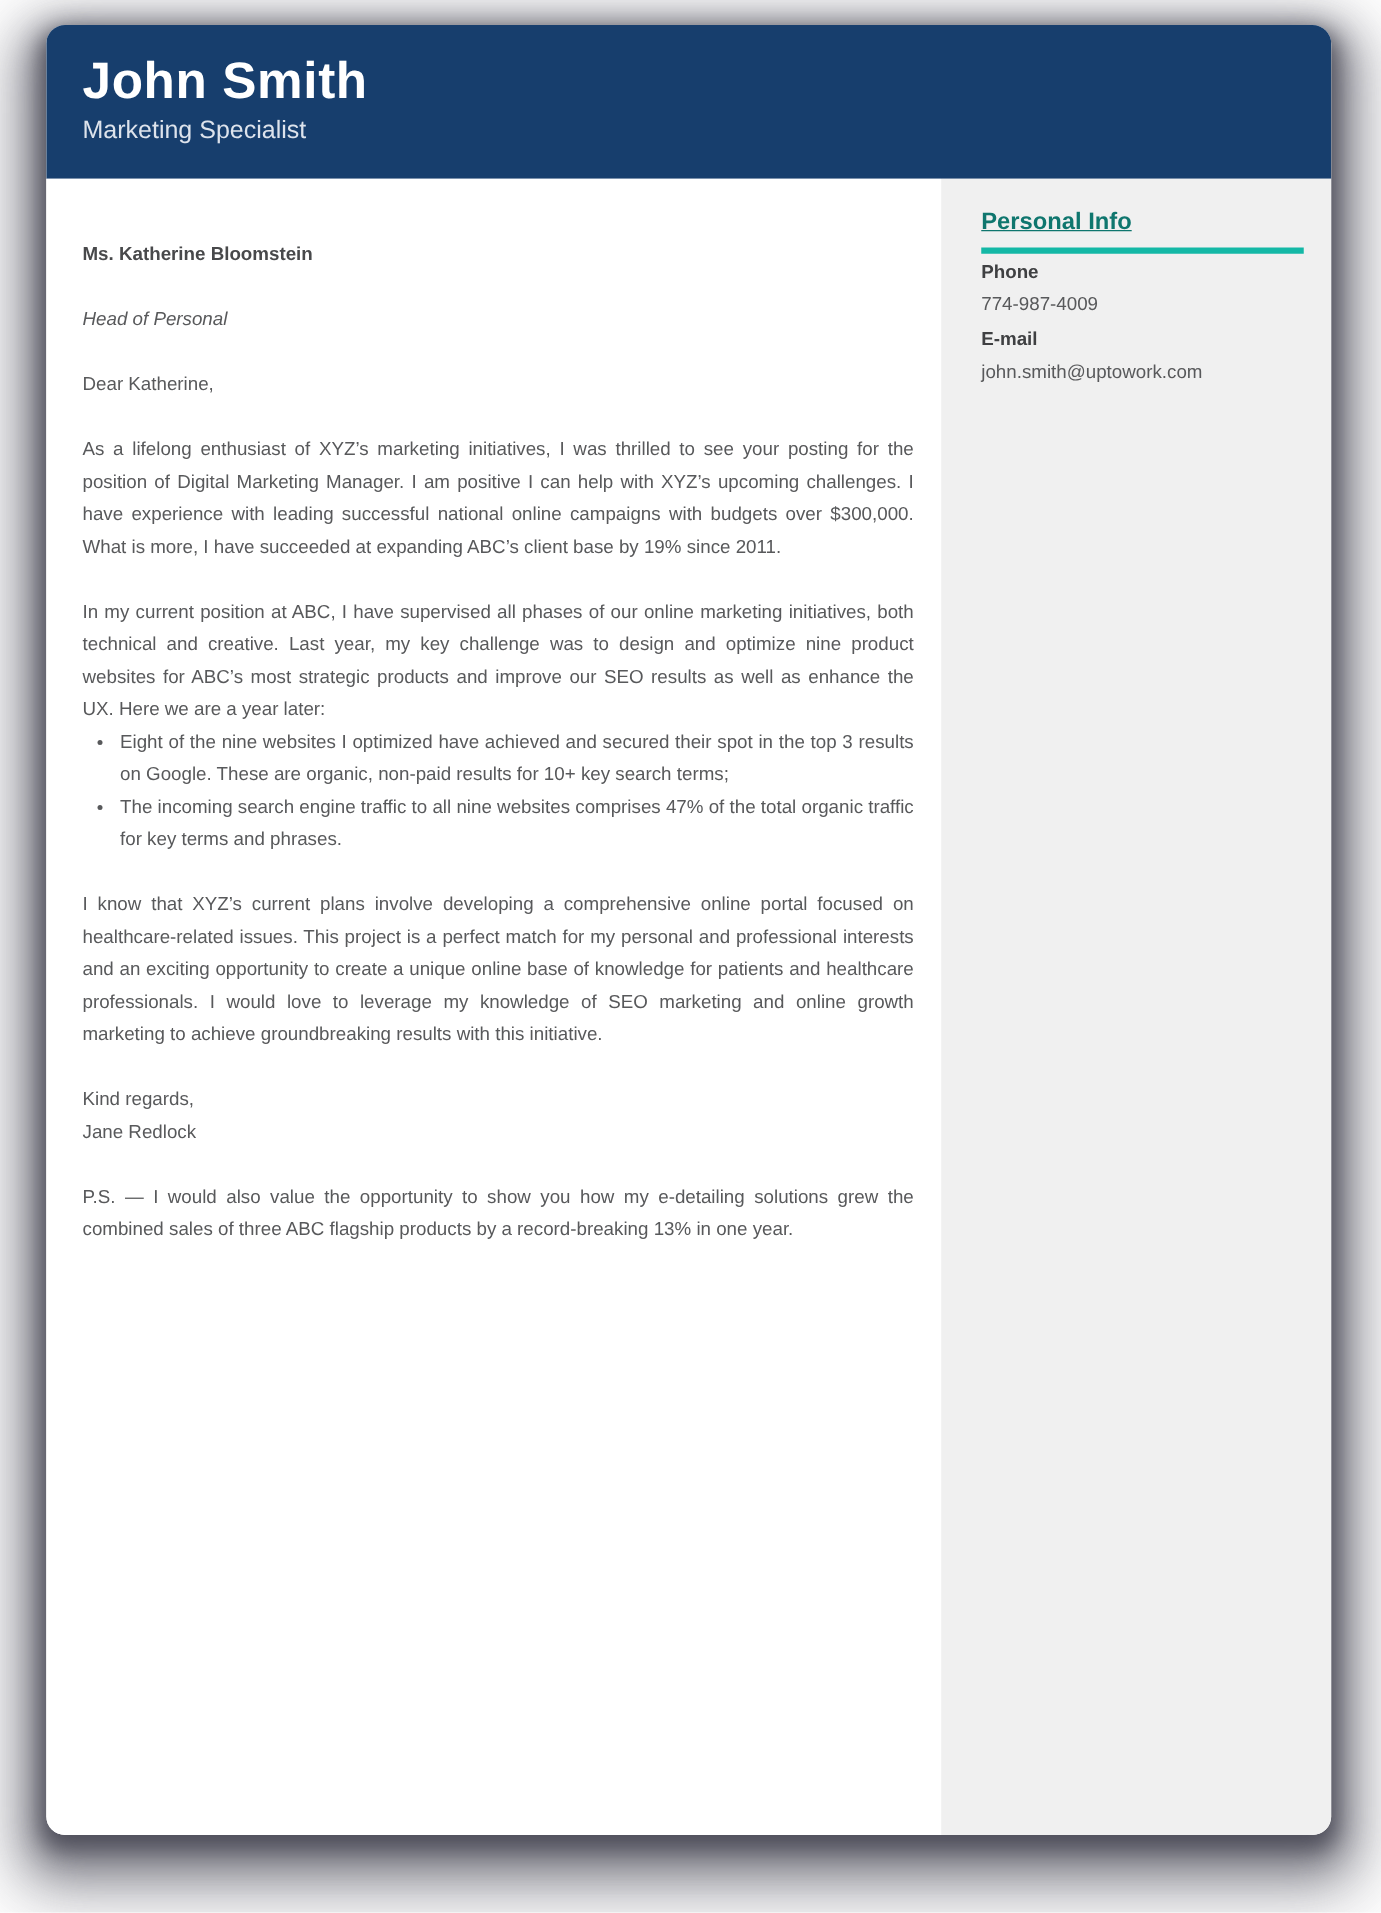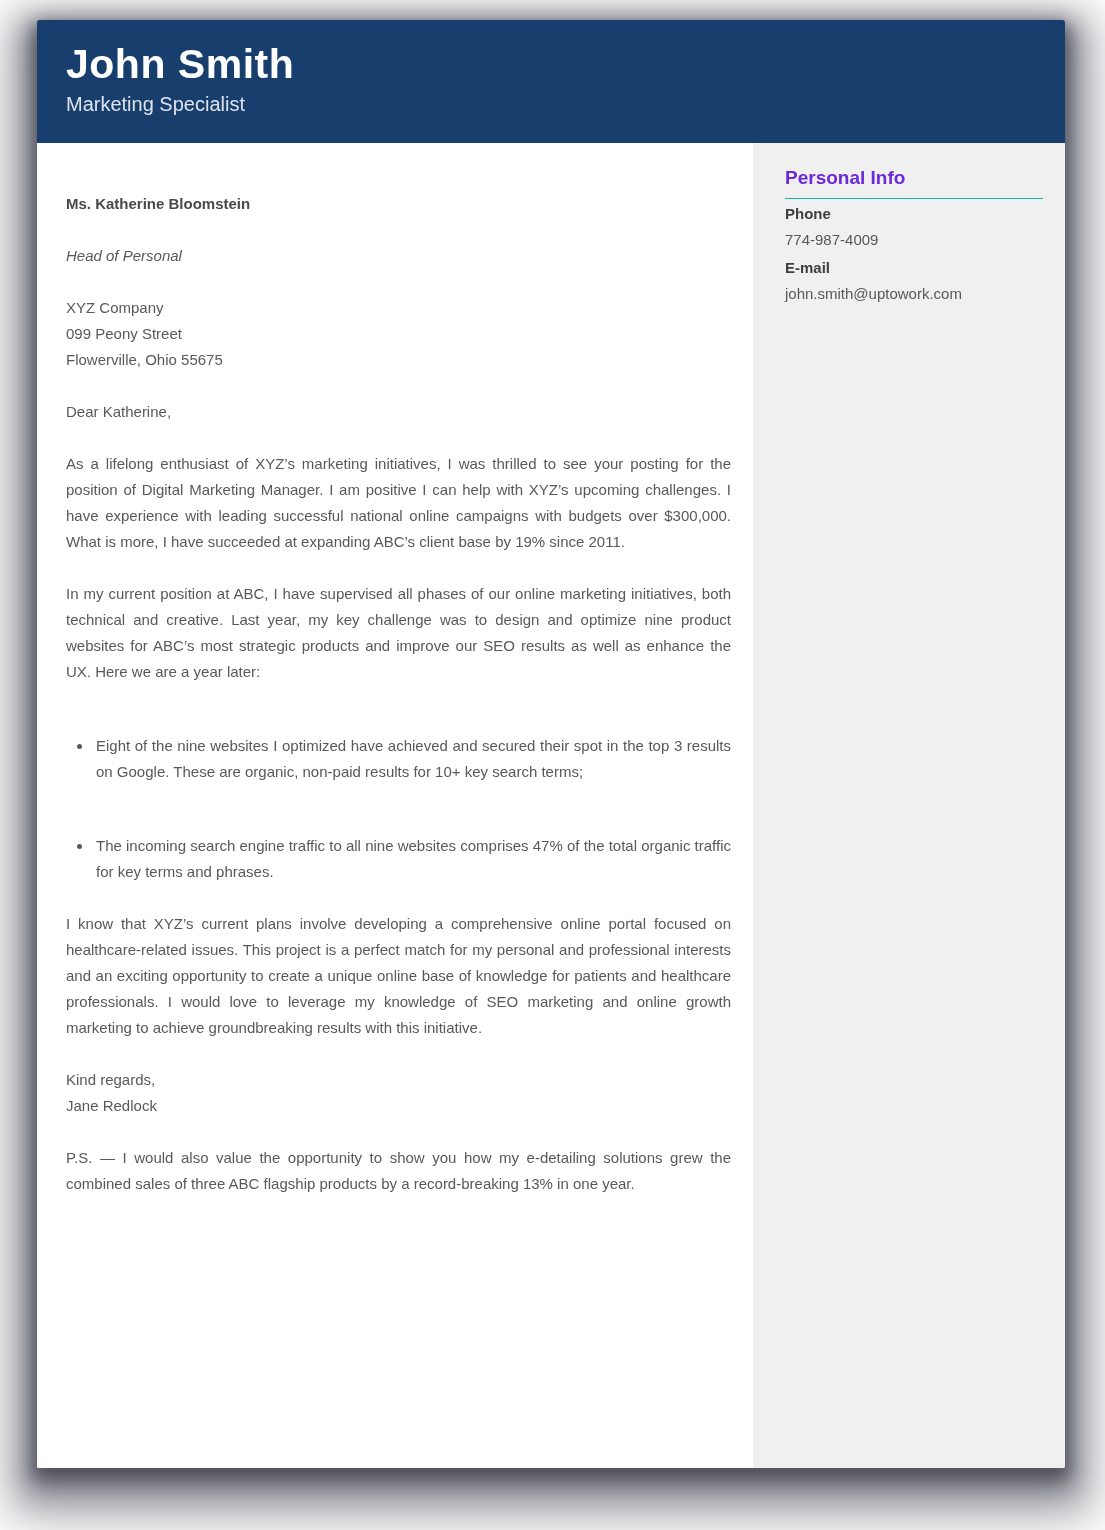--- a/index.html
+++ b/index.html
@@ -12,21 +12,21 @@
     position: relative;
   }
 
   .page {
     position: absolute;
     left: 37px;
     top: 20px;
     width: 1028px;
     height: 1448px;
     background: #ffffff;
-    border-radius: 2px;
+    border-radius: 15px;
     overflow: hidden;
     display: flex;
     flex-direction: column;
     box-shadow:
       0 8px 18px 4px rgba(72, 72, 84, 0.88),
       0 16px 34px 16px rgba(88, 88, 100, 0.62),
       0 24px 52px 32px rgba(112, 112, 124, 0.35);
   }
 
   
@@ -81,40 +81,40 @@
   .company-block { margin: 26px 0 0 0; }
   .salutation { margin: 40px 0 0 0; }
 
   .bullet-list {
     margin: 0;
     padding-left: 27px;
   }
   .bullet-list li {
     text-align: justify;
     padding-left: 3px;
-    margin-top: 48px;
   }
   .bullet-list li::marker { color: #58595b; }
 
   .closing { margin: 26px 0 0 0; }
 
   
   .sidebar {
     flex: 1;
     background: #f0f0f0;
     padding: 24px 22px 0 32px;
   }
   .sidebar-title {
     margin: 0;
     font-size: 19px;
     line-height: 22px;
     font-weight: bold;
-    color: #6d28d9;
+    color: #0f766e;
     padding-bottom: 9px;
-    border-bottom: 1px solid #14b8a6;
+    border-bottom: 5px solid #14b8a6;
+    text-decoration: underline;
   }
   .info-label {
     margin: 2px 0 0 0;
     font-size: 15px;
     line-height: 26px;
     font-weight: bold;
     color: #3f4042;
   }
   .info-value {
     margin: 0;
@@ -133,25 +133,20 @@
     <div class="job-title">Marketing Specialist</div>
   </div>
 
   <div class="content">
 
     <div class="letter">
 
       <p class="recipient-name">Ms. Katherine Bloomstein</p>
       <p class="recipient-role">Head of Personal</p>
 
-      <div class="company-block">
-        <div>XYZ Company</div>
-        <div>099 Peony Street</div>
-        <div>Flowerville, Ohio 55675</div>
-      </div>
 
       <p class="salutation">Dear Katherine,</p>
 
       <p class="justify">As a lifelong enthusiast of XYZ’s marketing initiatives, I was thrilled to see your posting for the position of Digital Marketing Manager. I am positive I can help with XYZ’s upcoming challenges. I have experience with leading successful national online campaigns with budgets over $300,000. What is more, I have succeeded at expanding ABC’s client base by 19% since 2011.</p>
 
       <p class="justify">In my current position at ABC, I have supervised all phases of our online marketing initiatives, both technical and creative. Last year, my key challenge was to design and optimize nine product websites for ABC’s most strategic products and improve our SEO results as well as enhance the UX. Here we are a year later:</p>
       <ul class="bullet-list">
         <li>Eight of the nine websites I optimized have achieved and secured their spot in the top 3 results on Google. These are organic, non-paid results for 10+ key search terms;</li>
         <li>The incoming search engine traffic to all nine websites comprises 47% of the total organic traffic for key terms and phrases.</li>
       </ul>

